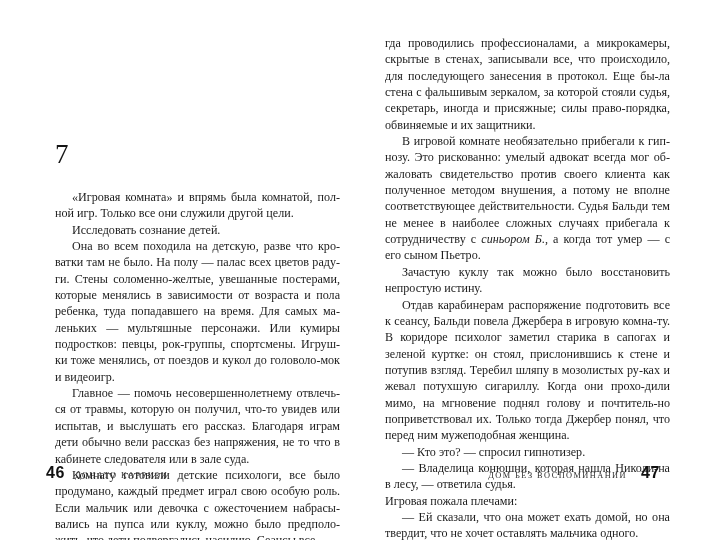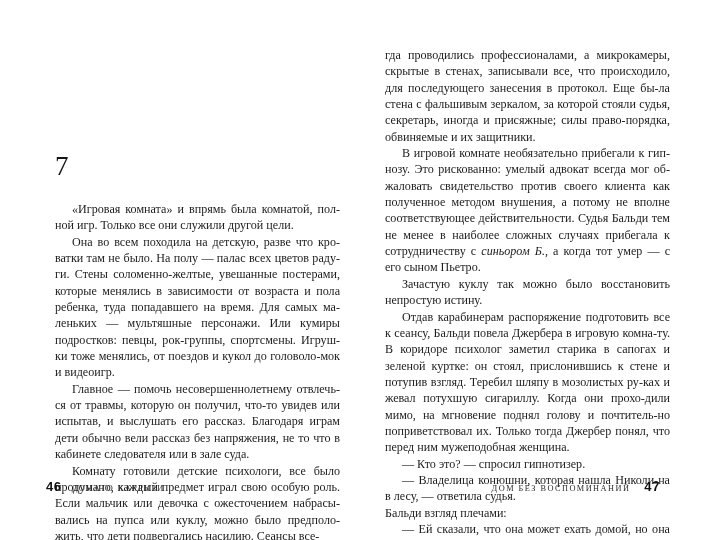--- a/index.html
+++ b/index.html
@@ -14,21 +14,21 @@
     height: 540px;
     background: #ffffff;
     overflow: hidden;
     font-family: "Liberation Serif", "DejaVu Serif", serif;
     color: #171717;
   }
 
   
   .page-col {
     position: absolute;
-    top: 15px;
+    top: 3px;
     height: 516px;
     box-sizing: border-box;
   }
   #page-left  { left: 0;   width: 352px; }
   #page-right { left: 352px; width: 352px; }
 
   .text-block {
     position: absolute;
     box-sizing: border-box;
   }
@@ -83,21 +83,21 @@
     color: #2a2a2a;
     white-space: nowrap;
     display: flex;
     align-items: baseline;
   }
   .footer.left  { left: 46px; }
   .footer.right { right: 44px; }
 
   .folio {
     font-weight: 700;
-    font-size: 13px;
+    font-size: 16px;
     letter-spacing: 0.6px;
     color: #111111;
   }
   .running-title {
     font-weight: 400;
     font-family: Liberation Serif, serif;
   }
   .footer.left .folio  { margin-right: 10px; }
   .footer.right .folio { margin-left: 14px; }
 </style>
@@ -105,20 +105,21 @@
 <body>
 
 <div id="page">
 
   <div class="page-col" id="page-left">
 
     <div class="chapter-number">7</div>
 
     <div class="text-block" id="left-body">
       <p class="para">«Игровая комната» и впрямь была комнатой, пол-ной игр. Только все они служили другой цели.</p>
+      <p class="para">Исследовать сознание детей.</p>
       <p class="para">Она во всем походила на детскую, разве что кро-ватки там не было. На полу — палас всех цветов раду-ги. Стены соломенно-желтые, увешанные постерами, которые менялись в зависимости от возраста и пола ребенка, туда попадавшего на время. Для самых ма-леньких — мультяшные персонажи. Или кумиры подростков: певцы, рок-группы, спортсмены. Игруш-ки тоже менялись, от поездов и кукол до головоло-мок и видеоигр.</p>
       <p class="para">Главное — помочь несовершеннолетнему отвлечь-ся от травмы, которую он получил, что-то увидев или испытав, и выслушать его рассказ. Благодаря играм дети обычно вели рассказ без напряжения, не то что в кабинете следователя или в зале суда.</p>
       <p class="para">Комнату готовили детские психологи, все было продумано, каждый предмет играл свою особую роль. Если мальчик или девочка с ожесточением набрасы-вались на пупса или куклу, можно было предполо-жить, что дети подвергались насилию. Сеансы все-</p>
     </div>
 
     <div class="footer left">
       <span class="folio">46</span>
       <span class="running-title">ДОНАТО КАРРИЗИ</span>
     </div>
   </div>
@@ -126,21 +127,21 @@
   <div class="page-col" id="page-right">
 
     <div class="text-block" id="right-body">
 
     <p class="para no-indent">гда проводились профессионалами, а микрокамеры, скрытые в стенах, записывали все, что происходило, для последующего занесения в протокол. Еще бы-ла стена с фальшивым зеркалом, за которой стояли судья, секретарь, иногда и присяжные; силы право-порядка, обвиняемые и их защитники.</p>
         <p class="para">В игровой комнате необязательно прибегали к гип-нозу. Это рискованно: умелый адвокат всегда мог об-жаловать свидетельство против своего клиента как полученное методом внушения, а потому не вполне соответствующее действительности. Судья Бальди тем не менее в наиболее сложных случаях прибегала к сотрудничеству с <em class="it">синьором Б.</em>, а когда тот умер — с его сыном Пьетро.</p>
         <p class="para">Зачастую куклу так можно было восстановить непростую истину.</p>
         <p class="para">Отдав карабинерам распоряжение подготовить все к сеансу, Бальди повела Джербера в игровую комна-ту. В коридоре психолог заметил старика в сапогах и зеленой куртке: он стоял, прислонившись к стене и потупив взгляд. Теребил шляпу в мозолистых ру-ках и жевал потухшую сигариллу. Когда они прохо-дили мимо, на мгновение поднял голову и почтитель-но поприветствовал их. Только тогда Джербер понял, что перед ним мужеподобная женщина.</p>
         <p class="para">— Кто это? — спросил гипнотизер.</p>
         <p class="para">— Владелица конюшни, которая нашла Николи-на в лесу, — ответила судья.</p>
-        <p class="para no-indent">Бальди взгляд плечами:</p>
+        <p class="para no-indent">Игровая пожала плечами:</p>
         <p class="para">— Ей сказали, что она может ехать домой, но она твердит, что не хочет оставлять мальчика одного.</p>
       </div>
 
     <div class="footer right">
       <span class="running-title">ДОМ БЕЗ ВОСПОМИНАНИЙ</span>
       <span class="folio">47</span>
     </div>
   </div>
 
 </div>

